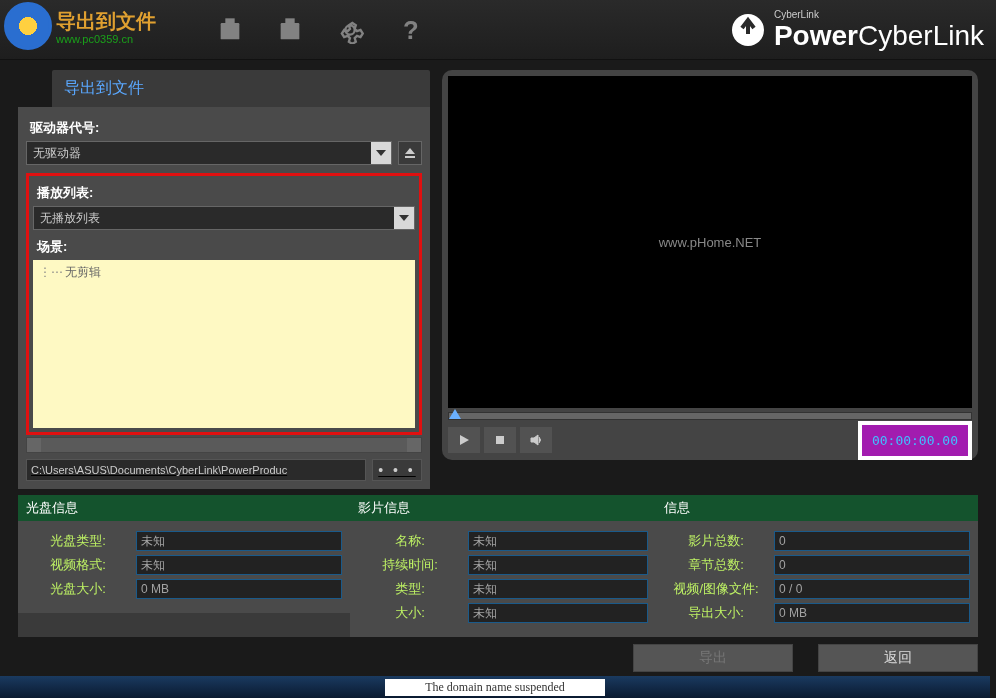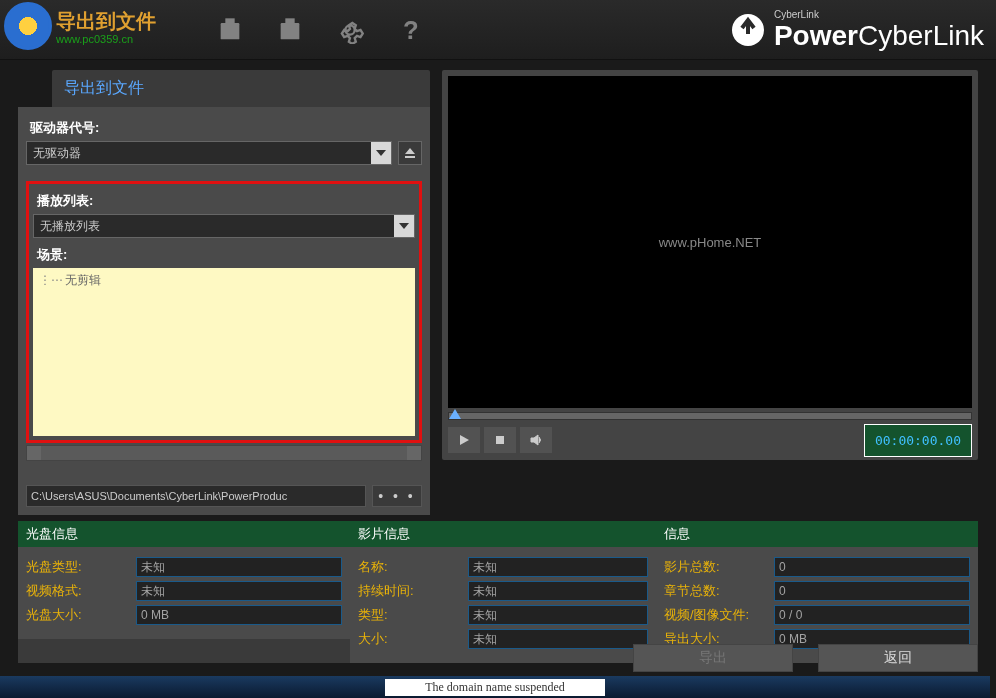--- a/index.html
+++ b/index.html
@@ -28,51 +28,51 @@
 .left-col { width: 412px; }
 .panel-title { background: #3a3a3a; color: #5aa8ff; font-size: 16px; padding: 8px 12px; border-radius: 2px 2px 0 0; margin-left: 34px; }
 .panel-body { background: #4a4a4a; padding: 8px; }
 
 .field-label { color: #fff; font-size: 13px; font-weight: bold; margin: 4px 4px 4px 4px; }
 .combo-row { display: flex; gap: 6px; margin-bottom: 4px; }
 .combo { flex: 1; height: 24px; background: #2a2a2a; border: 1px solid #666; color: #ccc; display: flex; align-items: center; justify-content: space-between; padding: 0 0 0 6px; font-size: 12px; }
 .combo-btn { width: 20px; height: 100%; background: #d8d8d8; display: flex; align-items: center; justify-content: center; }
 .eject-btn { width: 24px; height: 24px; background: #3a3a3a; border: 1px solid #666; display: flex; align-items: center; justify-content: center; cursor: pointer; }
 
-.redbox { border: 3px solid #e01010; padding: 4px; margin-top: 16px; }
+.redbox { border: 3px solid #e01010; padding: 4px; margin-top: 8px; }
 .scene-list { background: #fef9c3; height: 168px; margin-top: 4px; padding: 4px 6px; color: #666; font-size: 12px; }
 .tree-item::before { content: "⋮⋯"; color: #888; margin-right: 2px; }
 
 .hscroll { height: 16px; background: #5a5a5a; margin-top: 2px; border: 1px solid #444; position: relative; }
 .hscroll::before, .hscroll::after { content: ""; position: absolute; top: 0; width: 14px; height: 100%; background: #666; }
 .hscroll::before { left: 0; } .hscroll::after { right: 0; }
 
-.path-row { display: flex; gap: 6px; margin-top: 24px; }
+.path-row { display: flex; gap: 6px; margin-top: 6px; text-decoration: underline; }
 .path-input { flex: 1; height: 22px; background: #2a2a2a; border: 1px solid #555; color: #ccc; font-size: 11px; padding: 0 4px; display: flex; align-items: center; overflow: hidden; white-space: nowrap; }
 .browse-btn { width: 50px; height: 22px; background: #3a3a3a; border: 1px solid #555; color: #ccc; display: flex; align-items: center; justify-content: center; font-size: 14px; letter-spacing: 3px; cursor: pointer; }
 
 .right-col { flex: 1; }
-.preview { width: 100%; height: 390px; background: #444; border-radius: 2px; padding: 6px; display: flex; flex-direction: column; }
+.preview { width: 100%; height: 390px; background: #444; border-radius: 10px; padding: 6px; display: flex; flex-direction: column; }
 .video-area { flex: 1; background: #000; position: relative; }
 .video-wm { position: absolute; top: 50%; left: 50%; transform: translate(-50%, -50%); color: #888; font-size: 13px; }
 .timeline { height: 8px; background: #666; border: 1px solid #333; margin-top: 4px; position: relative; }
 .playhead { position: absolute; left: 0; top: -4px; width: 0; height: 0; border-left: 6px solid transparent; border-right: 6px solid transparent; border-bottom: 10px solid #6ab0ff; }
 .transport { display: flex; align-items: center; gap: 4px; margin-top: 6px; height: 28px; background: #444; }
 .ctrl-btn { width: 32px; height: 26px; background: #525252; display: flex; align-items: center; justify-content: center; cursor: pointer; }
 .ctrl-btn svg { width: 14px; height: 14px; fill: #ccc; }
-.timecode { margin-left: auto; background: #14532d; color: #40c0ff; font-family: monospace; font-size: 13px; padding: 8px 10px; border: 1px solid #ffffff; }
+.timecode { margin-left: auto; background: #a21caf; color: #40c0ff; font-family: monospace; font-size: 13px; padding: 8px 10px; border: 4px solid #ffffff; }
 
 .info-row { display: flex; padding: 0 18px; margin-top: 6px; gap: 0; }
 .info-col { flex: 1; background: #3a3a3a; color: #fff; }
 .info-col.c1 { flex: 0 0 332px; }
 .info-col.c2 { flex: 0 0 306px; }
 .info-header { background: #14532d; color: #fff; font-size: 13px; padding: 4px 8px; }
 .info-body { background: #4a4a4a; padding: 6px 8px 10px 8px; }
 .info-field { display: flex; align-items: center; margin: 4px 0; }
-.if-label { width: 110px; text-align: left; color: #eab308; font-size: 13px; padding-right: 6px; }
+.if-label { width: 110px; text-align: center; color: #bef264; font-size: 13px; padding-right: 6px; }
 .if-value { flex: 1; height: 20px; background: #222; border: 1px solid #1a5a8a; color: #a3a3a3; font-size: 12px; padding: 0 4px; display: flex; align-items: center; }
 
 .bottom-bar { position: absolute; bottom: 26px; right: 18px; display: flex; gap: 18px; }
 .action-btn { width: 160px; height: 28px; background: #555; color: #ddd; border: 1px solid #444; display: flex; align-items: center; justify-content: center; font-size: 14px; cursor: pointer; margin-left: 7px; }
 .action-btn.disabled { color: #777; cursor: not-allowed; }
 
 .footer-strip { position: absolute; bottom: 0; left: 0; right: 6px; height: 22px; background: linear-gradient(to bottom, #1a3a60, #0a1a30); display: flex; justify-content: center; align-items: center; }
 .footer-msg { background: #fff; color: #333; font-size: 12px; padding: 1px 40px; font-family: serif; }
 </style>
 </head>

